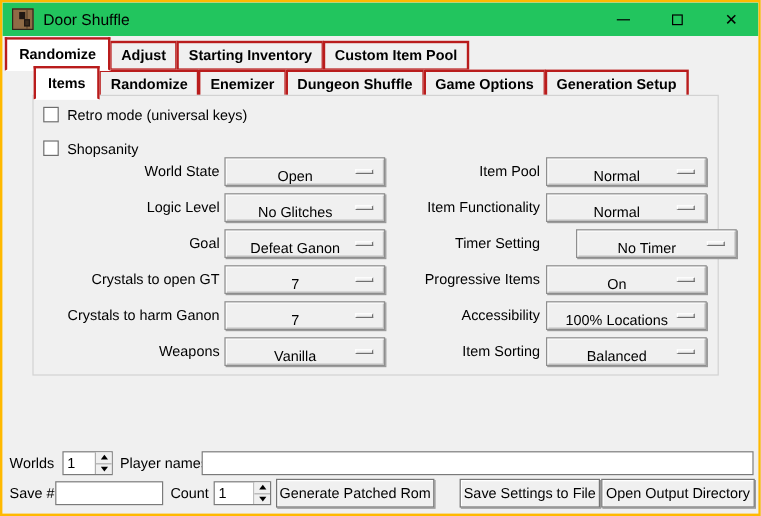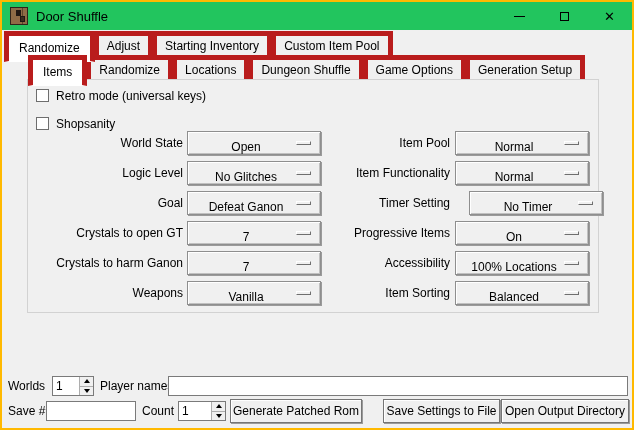--- a/index.html
+++ b/index.html
@@ -21,22 +21,22 @@
   .title-text{ margin-left:8px; font-size:13px; }
   .win-controls{ margin-left:auto; display:flex; height:100%; }
   .win-btn{ width:45px; height:100%; display:flex; align-items:center; justify-content:center; }
   .glyph-min{ width:11px; height:1px; background:#000; }
   .glyph-max{ width:9px; height:9px; border:1px solid #000; }
   .glyph-close{ font-size:13px; line-height:1; }
   
   .tabs{ position:absolute; display:flex; align-items:flex-end; }
   .tabs1{ top:29px; left:2px; }
   .tabs2{ top:53px; left:26px; }
-  .tab{ border:5px solid #b91c1c; background:#f0f0f0; padding:3px 8px 4px;
-    margin-right:-1px; position:relative; white-space:nowrap; }
+  .tab{ border:2px solid #b91c1c; background:#f0f0f0; padding:3px 8px 4px;
+    margin-right:-1px; position:relative; white-space:nowrap;font-weight:bold; }
   .tab.active{ background:#fff; border-bottom:1px solid #fff; padding:5px 10px 6px; z-index:2; }
   
   .frame{ position:absolute; left:25px; top:77px; width:572px; height:234px;
     border:1px solid #d2d2d2; background:#f0f0f0; }
   .cb{ position:absolute; width:13px; height:13px; background:#fff; border:1px solid #6e6e6e; }
   .cb-label{ position:absolute; height:14px; line-height:14px; }
   .row-label{ position:absolute; height:24px; line-height:24px; text-align:right; white-space:nowrap; }
   
   .optbtn{ position:absolute; height:24px; width:134px; background:#f0f0f0;
     border:1px solid #8e8e8e;
@@ -92,21 +92,21 @@
   <div class="tabs tabs1">
     <div class="tab active">Randomize</div>
     <div class="tab">Adjust</div>
     <div class="tab">Starting Inventory</div>
     <div class="tab">Custom Item Pool</div>
   </div>
 
   <div class="tabs tabs2">
     <div class="tab active">Items</div>
     <div class="tab">Randomize</div>
-    <div class="tab">Locations</div>
+    <div class="tab">Enemizer</div>
     <div class="tab">Dungeon Shuffle</div>
     <div class="tab">Game Options</div>
     <div class="tab">Generation Setup</div>
   </div>
 
   <div class="frame"></div>
 
   <div class="cb" style="left:34px; top:87px;"></div>
   <div class="cb-label" style="left:54px; top:87px; position:absolute;">Retro mode (universal keys)</div>
   <div class="cb" style="left:34px; top:115px;"></div>
@@ -154,21 +154,21 @@
     <span class="opt-ind"></span>
   </div>
 
   <div class="row-label" style="left:320px; top:159px; width:128px;">Item Functionality</div>
   <div class="optbtn" style="left:453px; top:159px;">
     <span class="val">Normal</span>
     <span class="opt-ind"></span>
   </div>
 
   <div class="row-label" style="left:320px; top:189px; width:128px;">Timer Setting</div>
-  <div class="optbtn" style="left:467px; top:189px;">
+  <div class="optbtn" style="left:478px; top:189px;">
     <span class="val">No Timer</span>
     <span class="opt-ind"></span>
   </div>
 
   <div class="row-label" style="left:320px; top:219px; width:128px;">Progressive Items</div>
   <div class="optbtn" style="left:453px; top:219px;">
     <span class="val">On</span>
     <span class="opt-ind"></span>
   </div>
 

